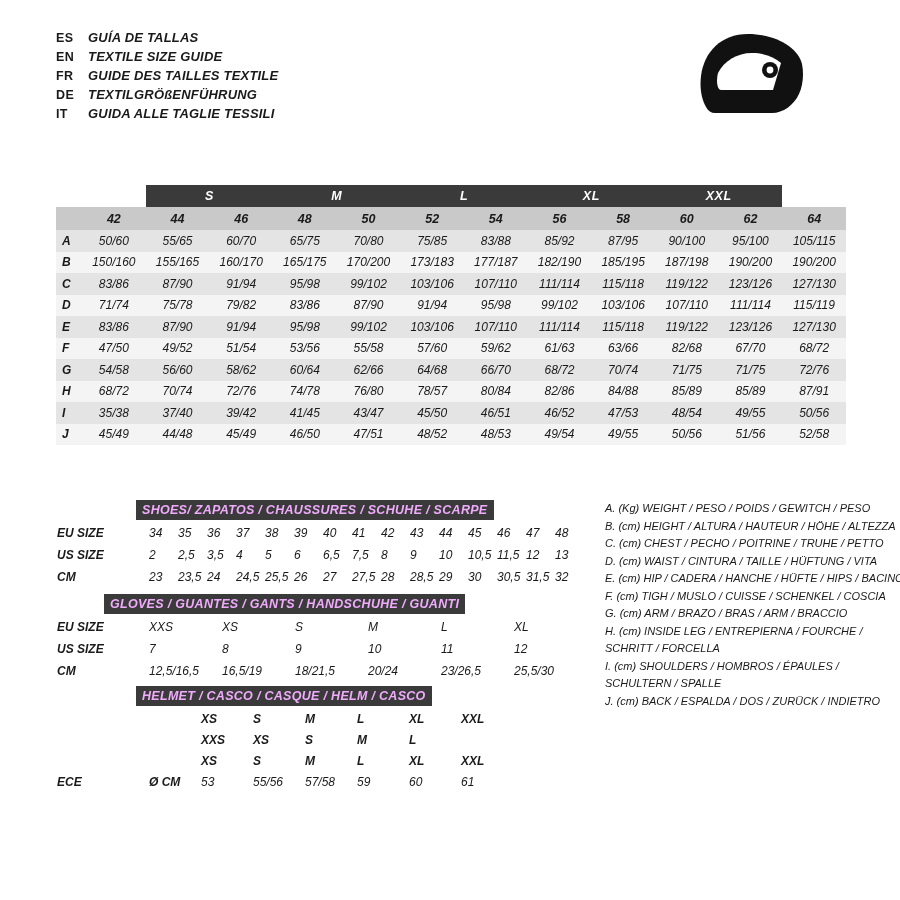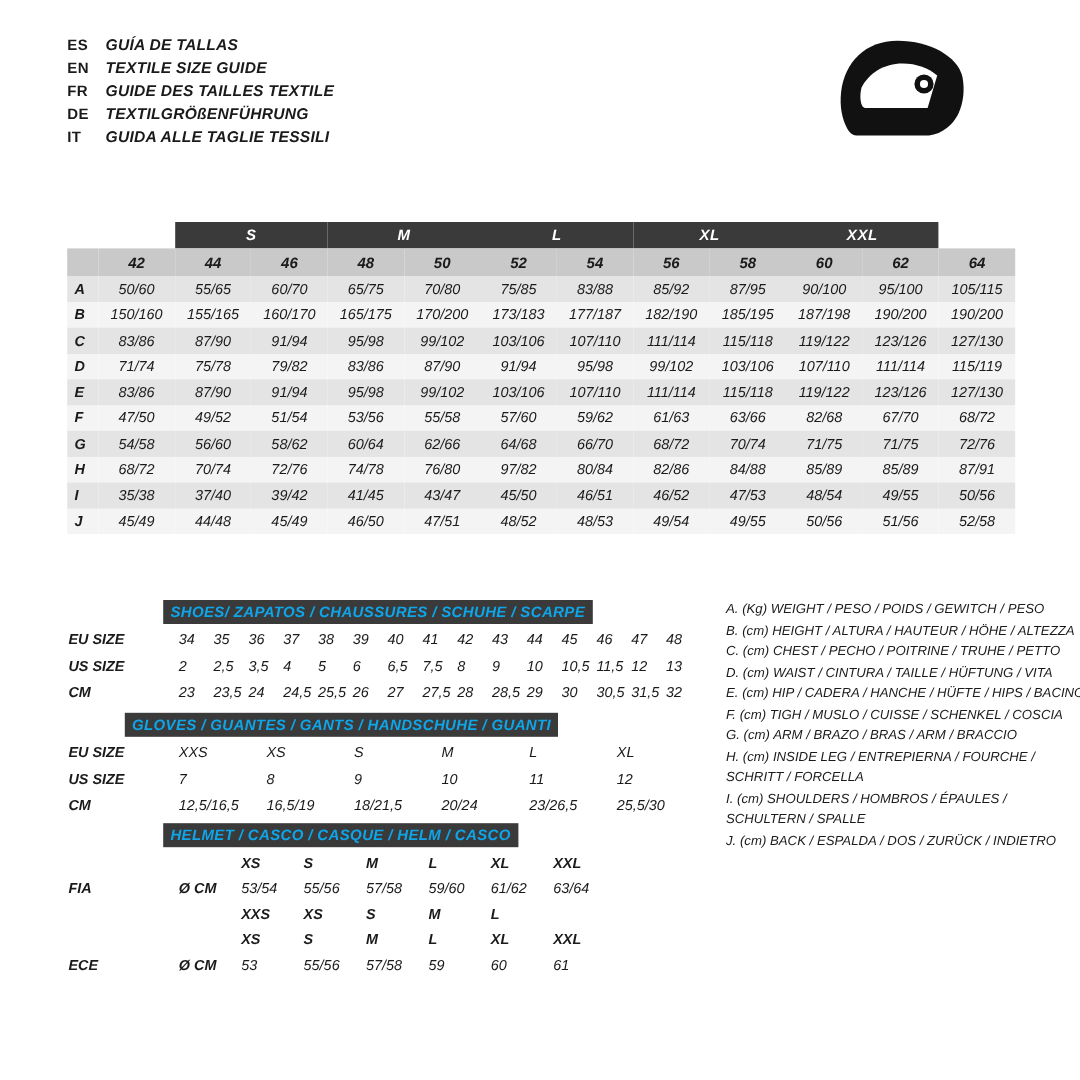--- a/index.html
+++ b/index.html
@@ -36,21 +36,21 @@
   .numhdr td.lbl { background:#c9c9c9; }
 
   tr.data td { font-size:12px; font-style:italic; text-align:center; height:21.5px; color:#1a1a1a; }
   tr.data td.lbl { text-align:left; padding-left:6px; font-weight:bold; font-style:italic; }
   tr.odd td { background:#e4e4e4; }
   tr.even td { background:#f4f4f4; }
 
   
   #lower { position:absolute; left:56px; top:500px; width:790px; }
   .sec { position:relative; }
-  .sec-title { background:#3a3a3a; color:#0ea5e9; font-size:12.5px; font-weight:bold;
+  .sec-title { background:#3a3a3a; color:#f0abfc; font-size:12.5px; font-weight:bold;
      font-style:italic; letter-spacing:.3px; padding:3px 6px; display:inline-block; }
   .sub-table { border-collapse:collapse; table-layout:fixed; }
   .sub-table td { font-size:12px; font-style:italic; height:22px; color:#1a1a1a; white-space:nowrap; }
   .sub-table td.rowlbl { font-weight:bold; font-style:italic; font-size:12px; width:92px;margin-left:34px; }
 
   
   #legend { position:absolute; left:605px; top:500px; width:300px; }
   .legend-line { font-size:11px; font-style:italic; line-height:17.5px; color:#1a1a1a; }
 
   .helmet-hdr td { font-size:12px; font-style:italic; font-weight:bold; height:21px; }
@@ -224,21 +224,21 @@
           <td>71/75</td>
           <td>72/76</td>
         </tr>
         <tr class="data even">
           <td class="lbl">H</td>
           <td>68/72</td>
           <td>70/74</td>
           <td>72/76</td>
           <td>74/78</td>
           <td>76/80</td>
-          <td>97/82</td>
+          <td>78/57</td>
           <td>80/84</td>
           <td>82/86</td>
           <td>84/88</td>
           <td>85/89</td>
           <td>85/89</td>
           <td>87/91</td>
         </tr>
         <tr class="data odd">
           <td class="lbl">I</td>
           <td>35/38</td>
@@ -393,30 +393,20 @@
         <tr class="helmet-hdr">
           <td></td>
           <td></td>
           <td>XS</td>
           <td>S</td>
           <td>M</td>
           <td>L</td>
           <td>XL</td>
           <td>XXL</td>
         </tr>
-        <tr>
-          <td class="rowlbl">FIA</td>
-          <td style="font-weight: bold;">Ø CM</td>
-          <td>53/54</td>
-          <td>55/56</td>
-          <td>57/58</td>
-          <td>59/60</td>
-          <td>61/62</td>
-          <td>63/64</td>
-        </tr>
         <tr class="helmet-hdr">
           <td></td>
           <td></td>
           <td>XXS</td>
           <td>XS</td>
           <td>S</td>
           <td>M</td>
           <td>L</td>
           <td></td>
         </tr>

